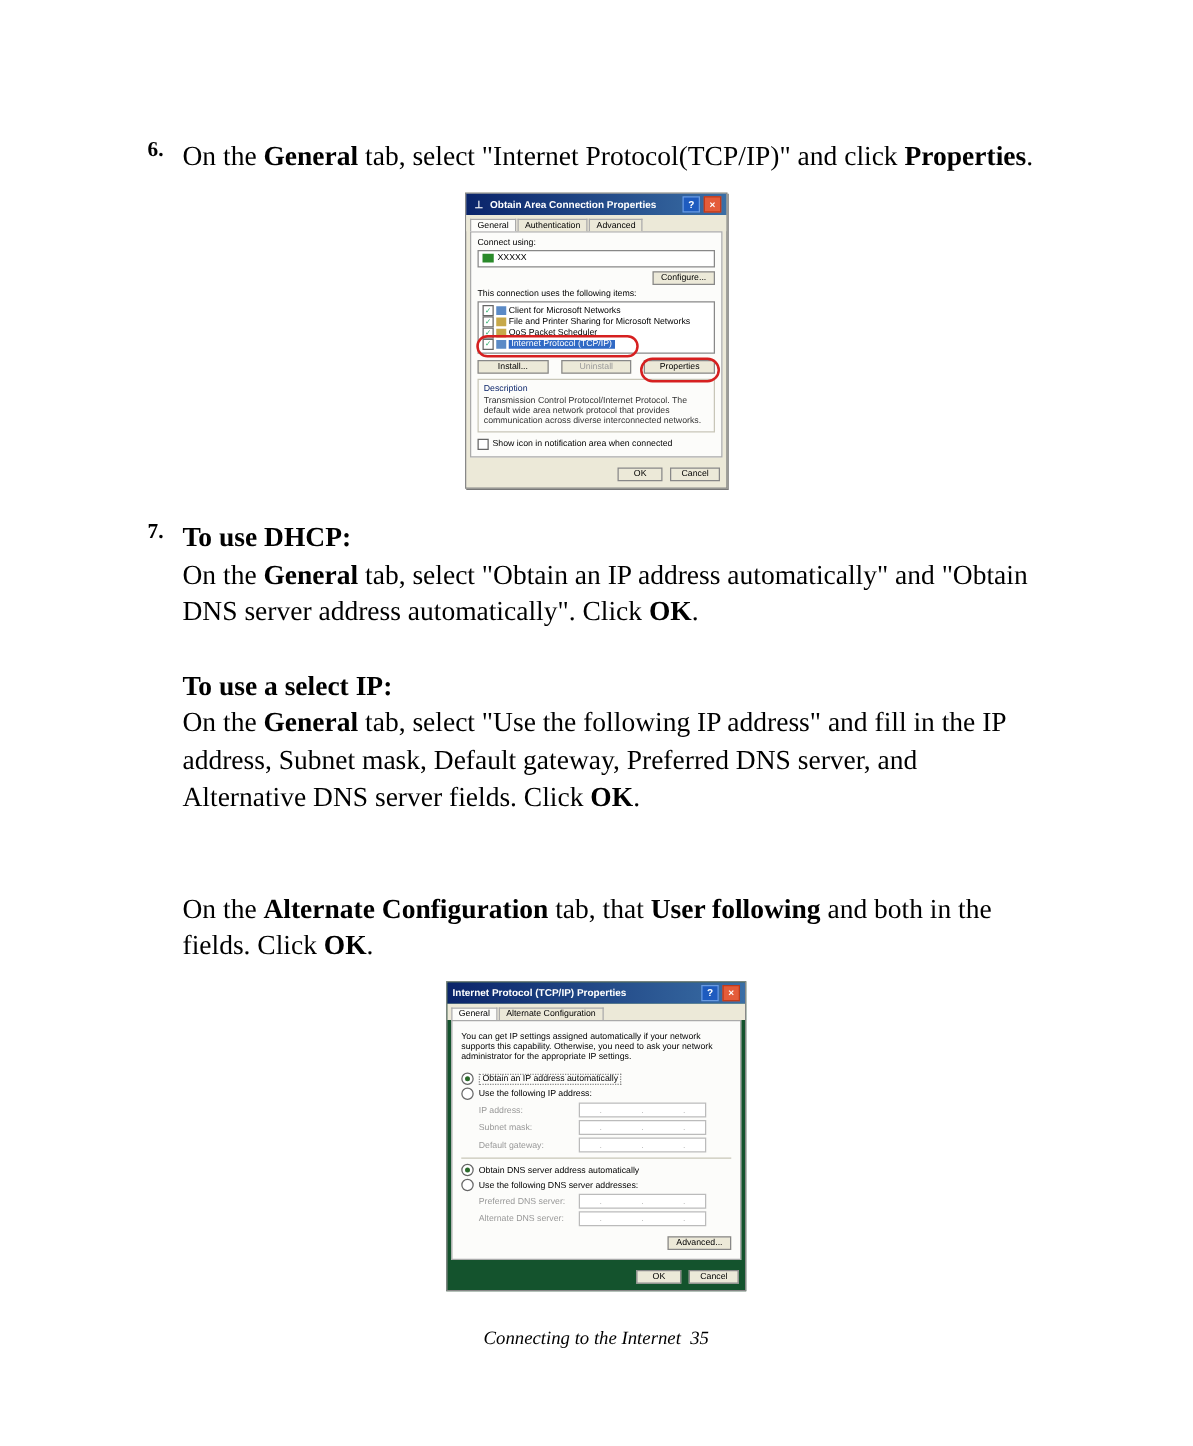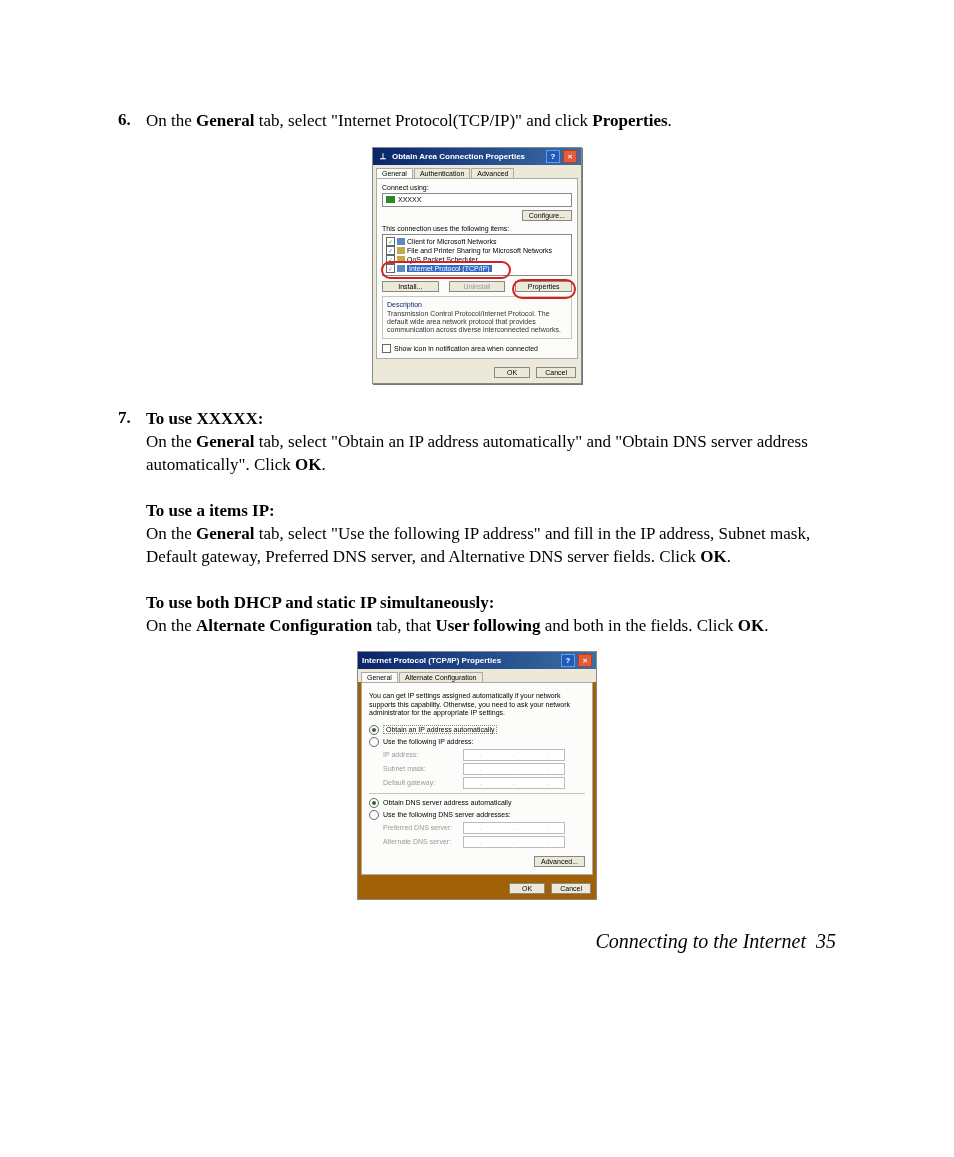--- a/index.html
+++ b/index.html
@@ -1,19 +1,19 @@
 <!DOCTYPE html>
 <html><head>
 <meta charset="utf-8">
 <style>
 body{margin:0;background:#fff;font-family:"Times New Roman",serif;color:#000;width:954px}
 .page{padding:110px 118px 40px 118px}
 .step{display:flex;margin-bottom:12px}
 .num{width:28px;font-weight:bold;font-size:17px;flex-shrink:0}
-.body{font-size:17px;line-height:1.35}
+.body{font-size:22px;line-height:1.35}
 .body b{font-weight:bold}
 .fig-wrap{display:flex;justify-content:center;margin:14px 0 24px 0}
 
 .d1{width:208px;background:#ece9d8;border:1px solid #888;font-family:Tahoma,sans-serif;font-size:7px;box-shadow:1px 1px 0 #777}
 .tb{background:linear-gradient(to right,#0a246a,#3a6ea5);color:#fff;padding:2px 4px;display:flex;align-items:center;gap:3px;font-size:8px;font-weight:bold}
 .tb .sp{flex:1}
 .tb .ic{width:12px;height:11px;display:inline-flex;align-items:center;justify-content:center;font-size:8px}
 .tb .q{background:#1e5bbf;border:1px solid #6a9be0;color:#fff}
 .tb .x{background:#e45c3a;border:1px solid #c13a1a;color:#fff}
 .tabrow{display:flex;padding:3px 3px 0 3px;background:#ece9d8}
@@ -38,31 +38,31 @@
 .ro2::after{left:-4px;top:-3px;width:60px;height:16px}
 .btnrow3{display:flex;gap:10px;margin-top:5px}
 .btnrow3 .btn{flex:1;text-align:center}
 .btn.dis{color:#9a9a9a}
 .grp{border:1px solid #c8c6b8;margin-top:4px;padding:4px}
 .grp-t{font-size:7px;color:#0a246a}
 .desc{font-size:7px;line-height:1.15;margin-top:2px;color:#333}
 .chkrow{display:flex;align-items:center;gap:3px;margin-top:5px;font-size:7px}
 .okrow{display:flex;justify-content:flex-end;gap:6px;padding:5px}
 
-.d2{width:238px;background:#a16207;border:1px solid #888;font-family:Tahoma,sans-serif;font-size:7px}
+.d2{width:238px;background:#14532d;border:1px solid #888;font-family:Tahoma,sans-serif;font-size:7px}
 .radio{width:8px;height:8px;border:1px solid #666;border-radius:50%;background:#fff;display:inline-flex;align-items:center;justify-content:center}
 .radio.on::before{content:"";width:4px;height:4px;background:#2a6a2a;border-radius:50%}
 .rrow{display:flex;align-items:center;gap:4px;font-size:7px;margin:2px 0}
 .frow{display:flex;align-items:center;margin:2px 0 2px 14px;font-size:7px;color:#999}
 .frow .fl{width:80px}
 .ip{background:#fff;border:1px solid #bbb;width:100px;height:10px;display:flex;align-items:center;justify-content:space-around;color:#bbb;font-size:7px}
 .dbox{border:1px dotted #888;padding:0 2px;display:inline-block}
 .sep{border-top:1px solid #c8c6b8;margin:4px 0}
 
-.footer{text-align:right;font-style:italic;font-size:20px;margin-top:30px}
+.footer{text-align:center;font-style:italic;font-size:15px;margin-top:30px}
 .footer .pn{font-style:italic}
 </style>
 </head>
 <body>
 
 <div class="page">
 
   <div class="step">
     <div class="num">6.</div>
     <div class="body">
@@ -133,27 +133,27 @@
       <div class="okrow">
         <span class="btn" style="padding:1px 12px">OK</span>
         <span class="btn" style="padding:1px 8px">Cancel</span>
       </div>
     </div>
   </div>
 
   <div class="step">
     <div class="num">7.</div>
     <div class="body">
-      <b>To use XXXXX:</b><br>
+      <b>To use DHCP:</b><br>
       <span>On the </span><b>General</b><span> tab, select "Obtain an IP address automatically" and "Obtain DNS server address automatically". Click </span><b>OK</b><span>.</span>
       <br><br>
-      <b>To use a items IP:</b><br>
+      <b>To use a select IP:</b><br>
       <span>On the </span><b>General</b><span> tab, select "Use the following IP address" and fill in the IP address, Subnet mask, Default gateway, Preferred DNS server, and Alternative DNS server fields. Click </span><b>OK</b><span>.</span>
       <br><br>
-      <b>To use both DHCP and static IP simultaneously:</b><br>
+      <br>
       <span>On the </span><b>Alternate Configuration</b><span> tab, that </span><b>User following</b><span> and both in the fields. Click </span><b>OK</b><span>.</span>
     </div>
   </div>
 
   <div class="fig-wrap">
     <div class="d2">
       <div class="tb">
         <span>Internet Protocol (TCP/IP) Properties</span>
         <span class="sp"></span>
         <span class="ic q">?</span>

